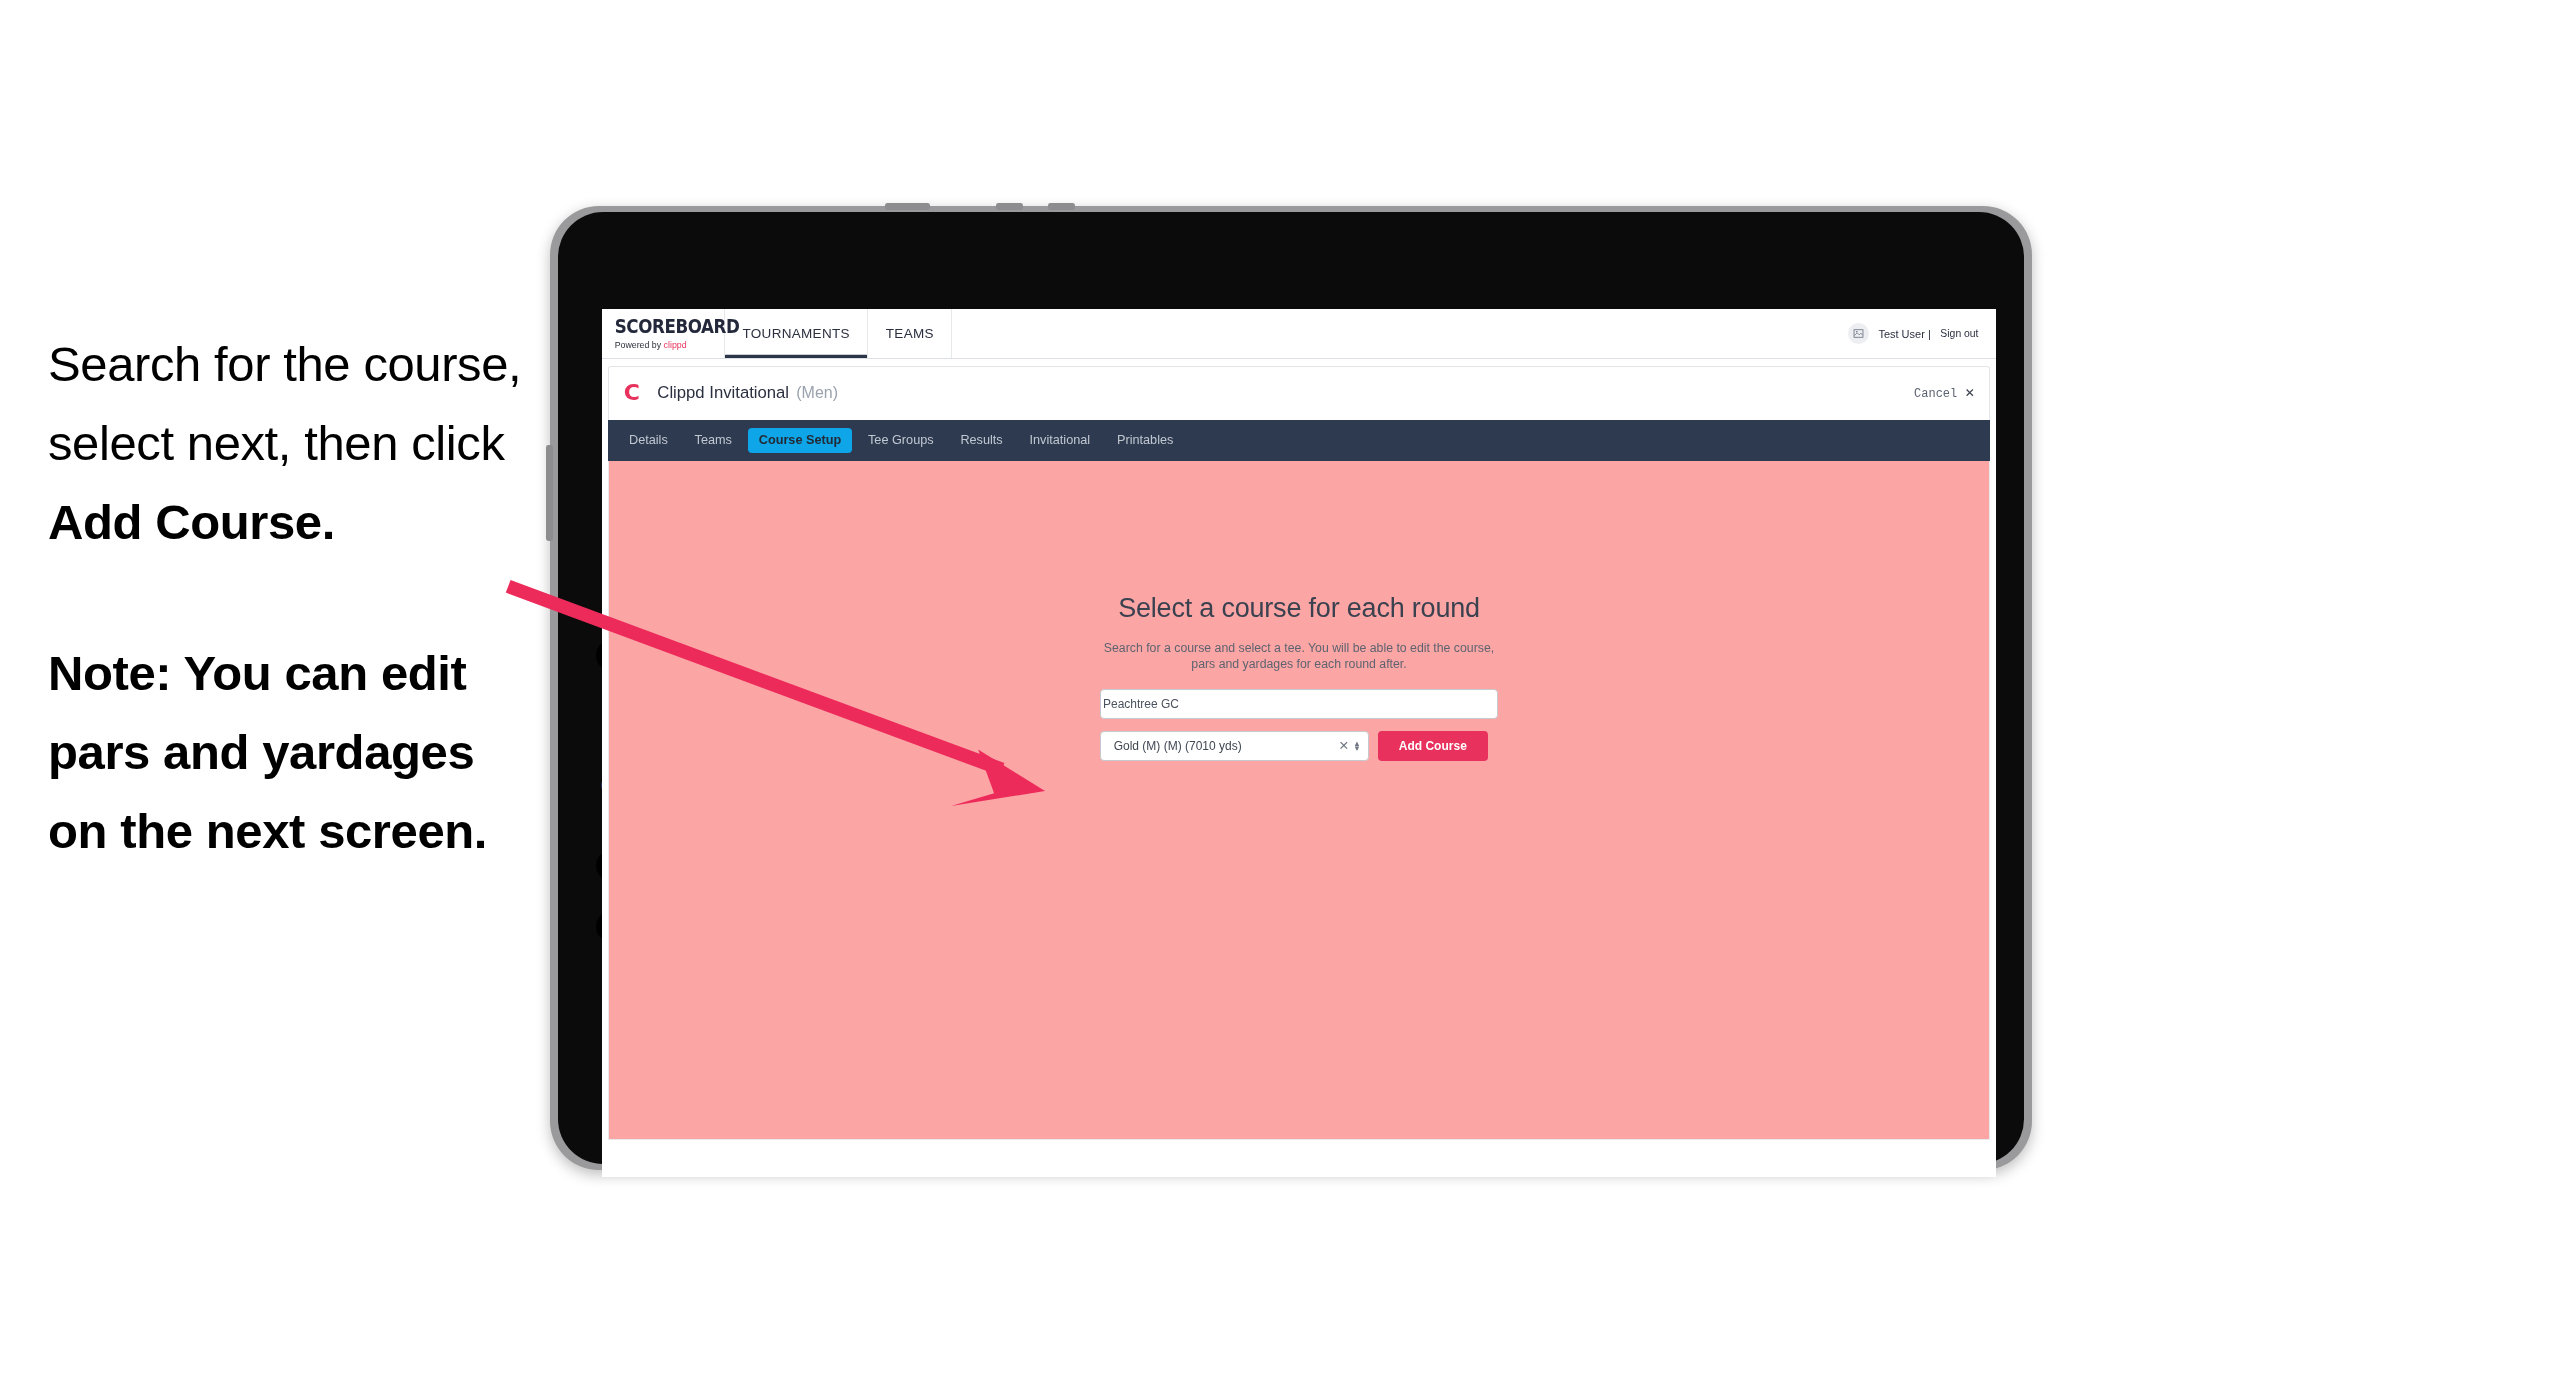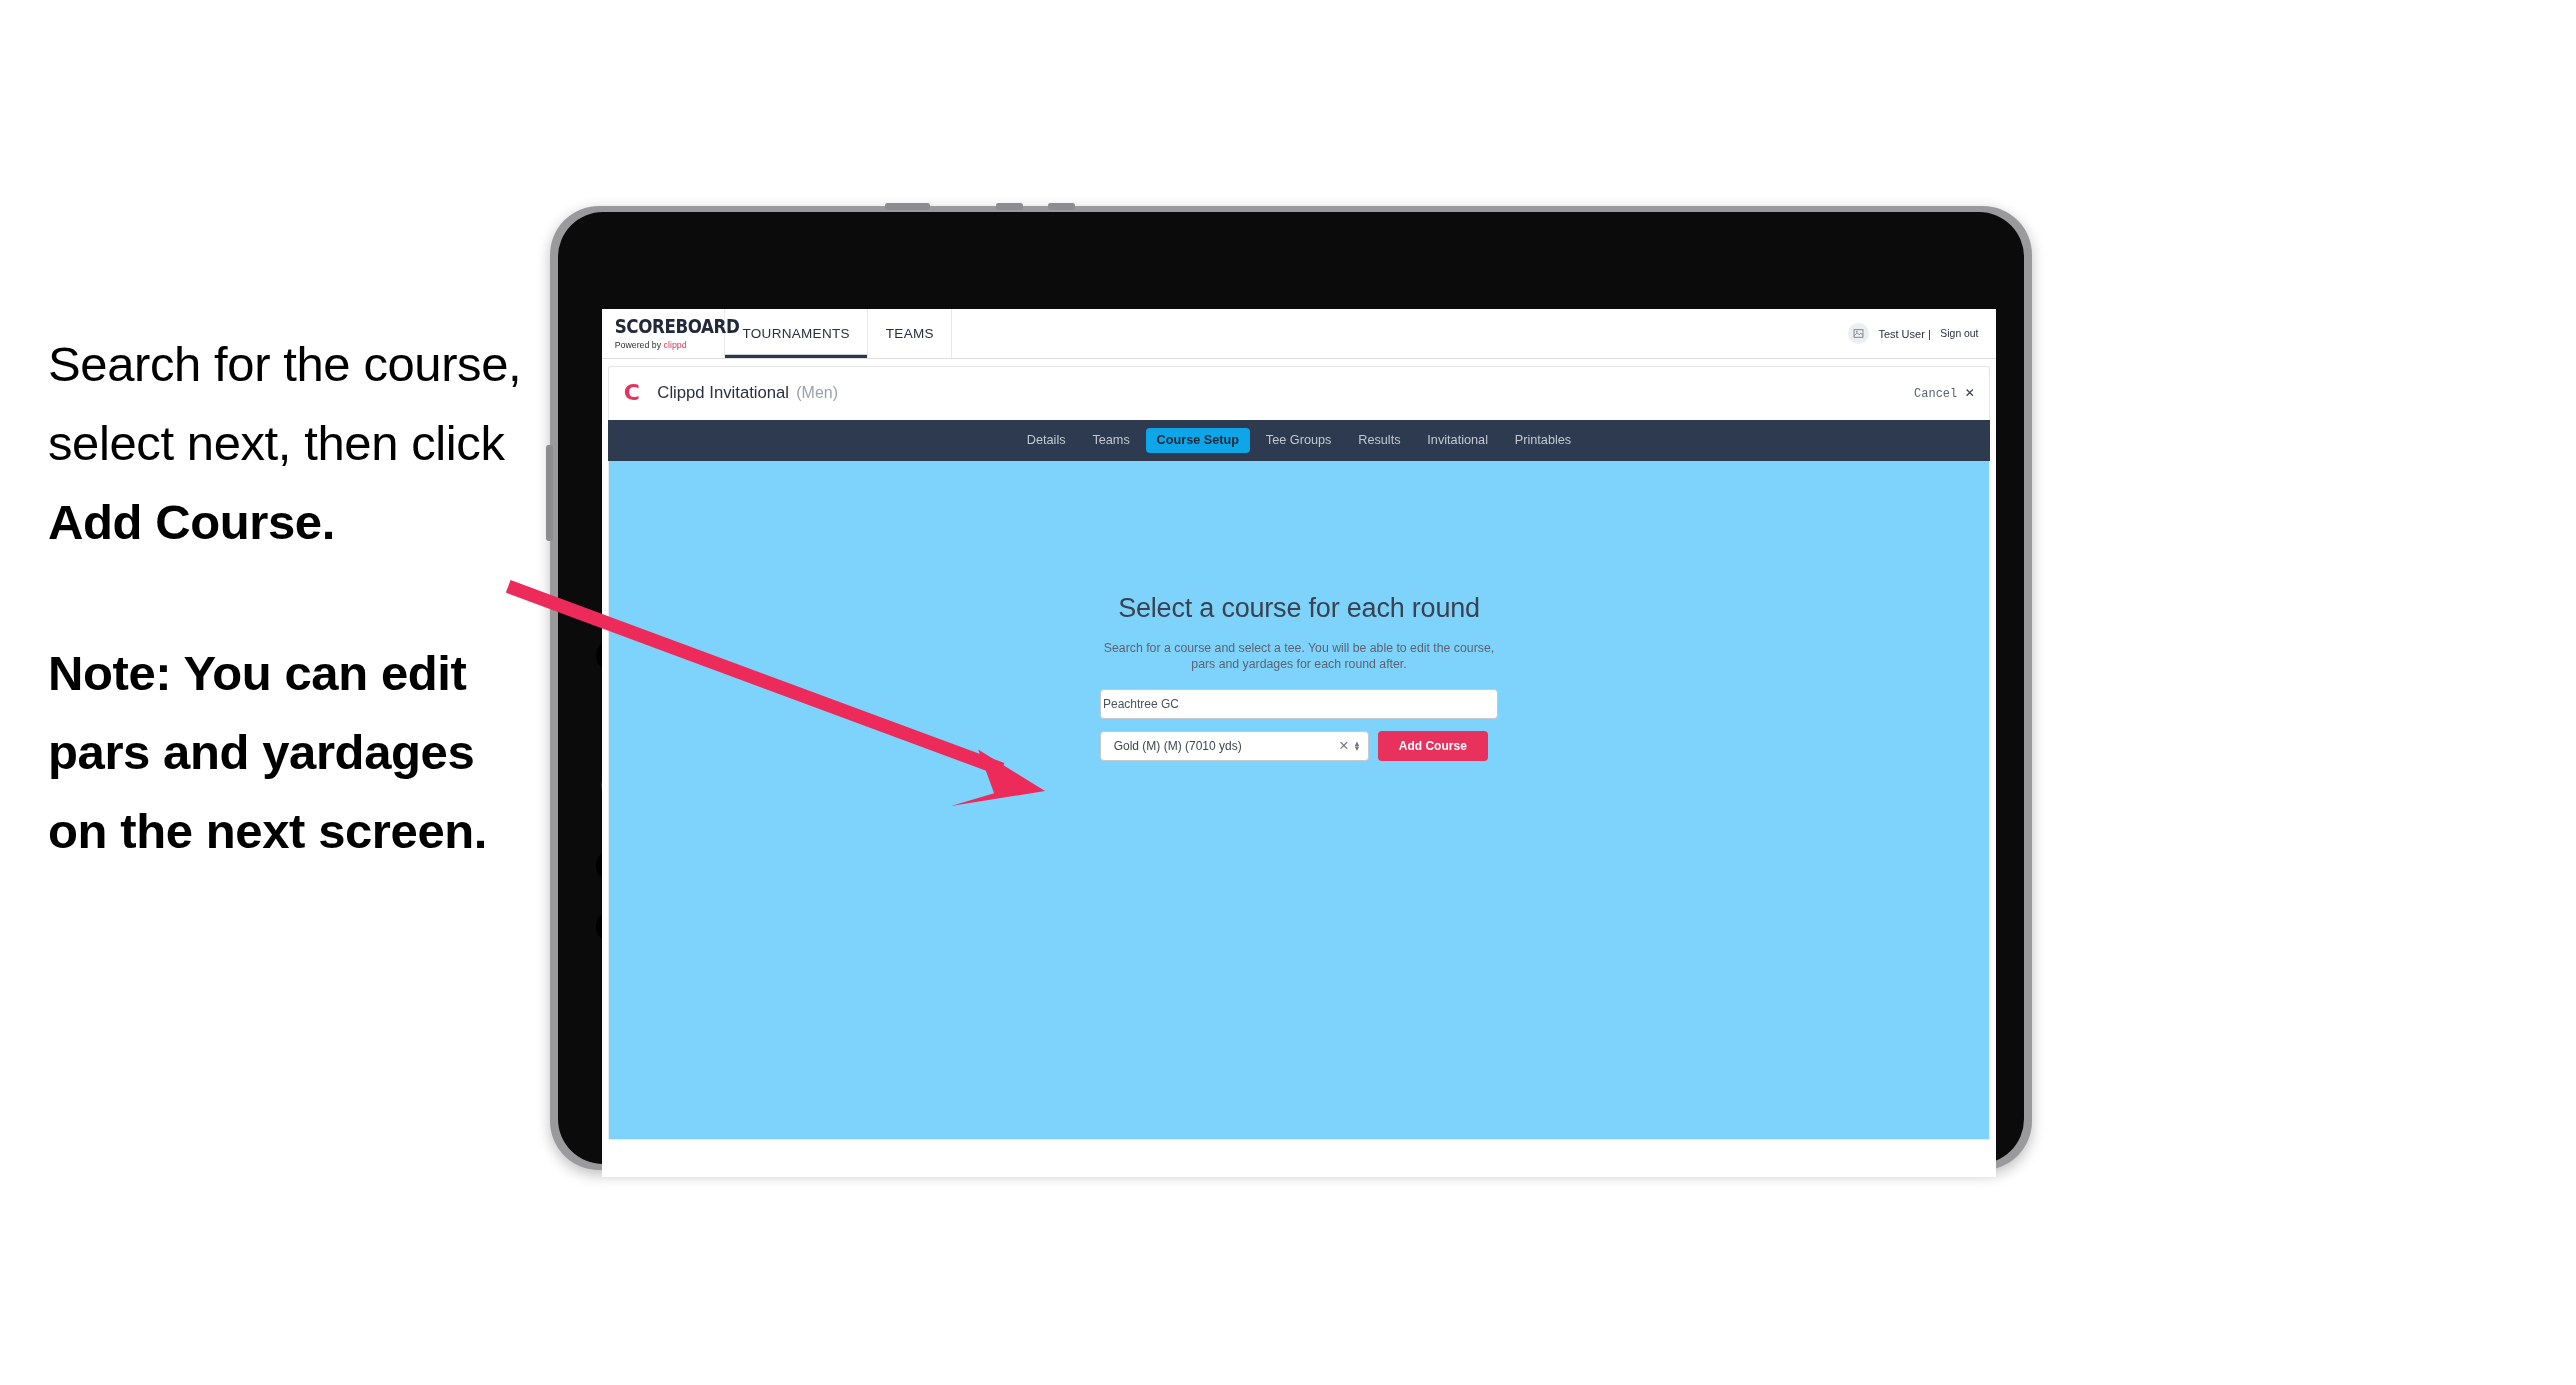--- a/index.html
+++ b/index.html
@@ -204,42 +204,41 @@
   #subnav {
     position: relative;
     height: 41px;
     margin: 0 6.4px;
     background: #2d3a4f;
     display: flex;
     align-items: center;
     padding: 0 9.6px;
     box-sizing: border-box;
     gap: 4.8px;
-    justify-content: center;
   }
   .subnav-item {
     font-size: 12.7px;
     color: #c2c8d2;
     padding: 5.6px 11px;
     border-radius: 4px;
     cursor: pointer;
     white-space: nowrap;
   }
   .subnav-item.active {
     background: #0ea5e9;
     color: #232a36;
     font-weight: bold;
   }
 
   
   #content {
     position: relative;
     margin: 0 6.4px 6.4px 6.4px;
     height: 679px;
-    background: #7dd3fc;
+    background: #fca5a5;
     border: 0.8px solid #e8eaec;
     border-top: none;
     box-sizing: border-box;
   }
   #course-form {
     position: absolute;
     left: 0; right: 0;
     top: 132px;
     display: flex;
     flex-direction: column;

